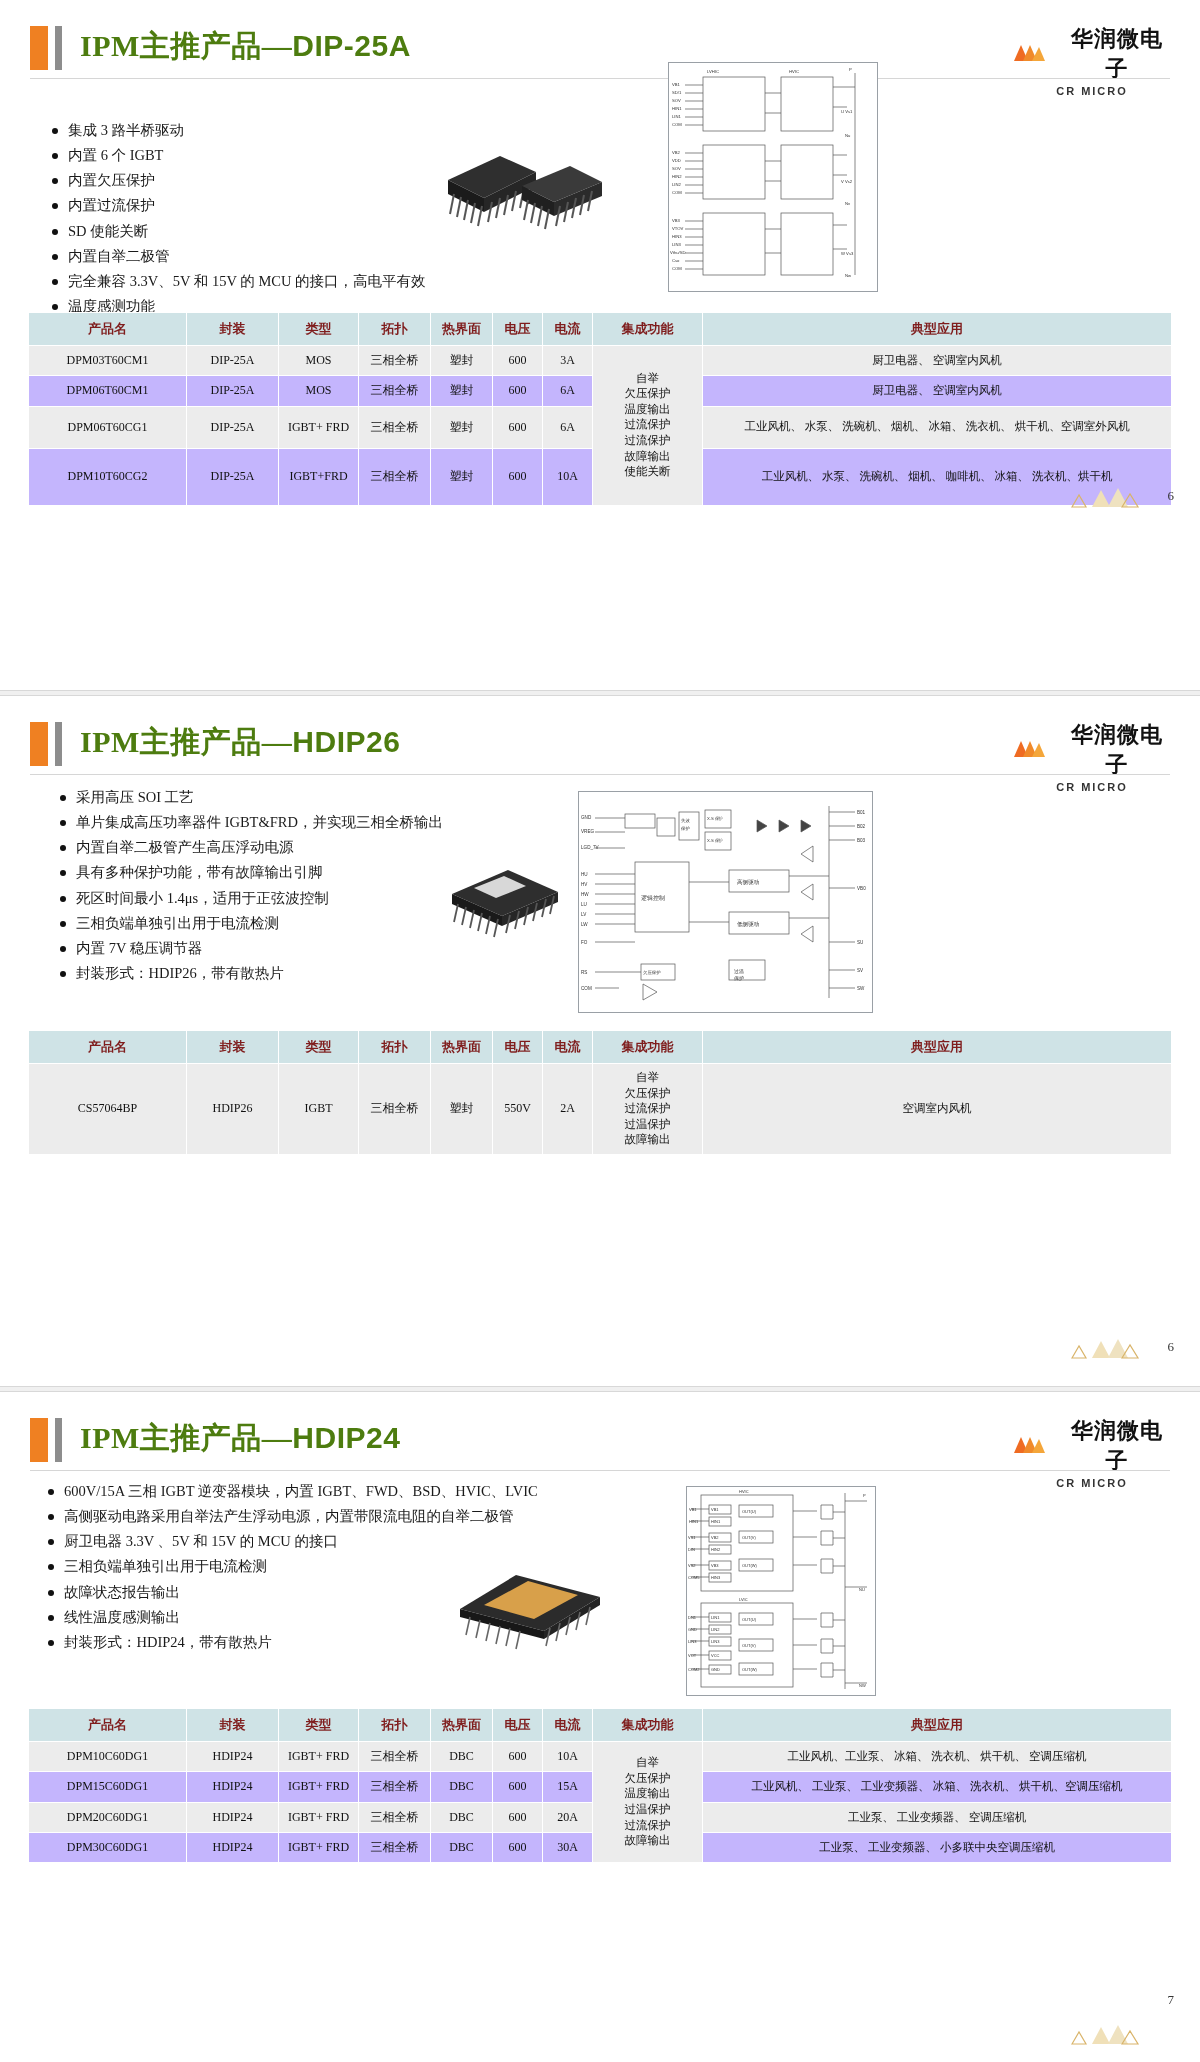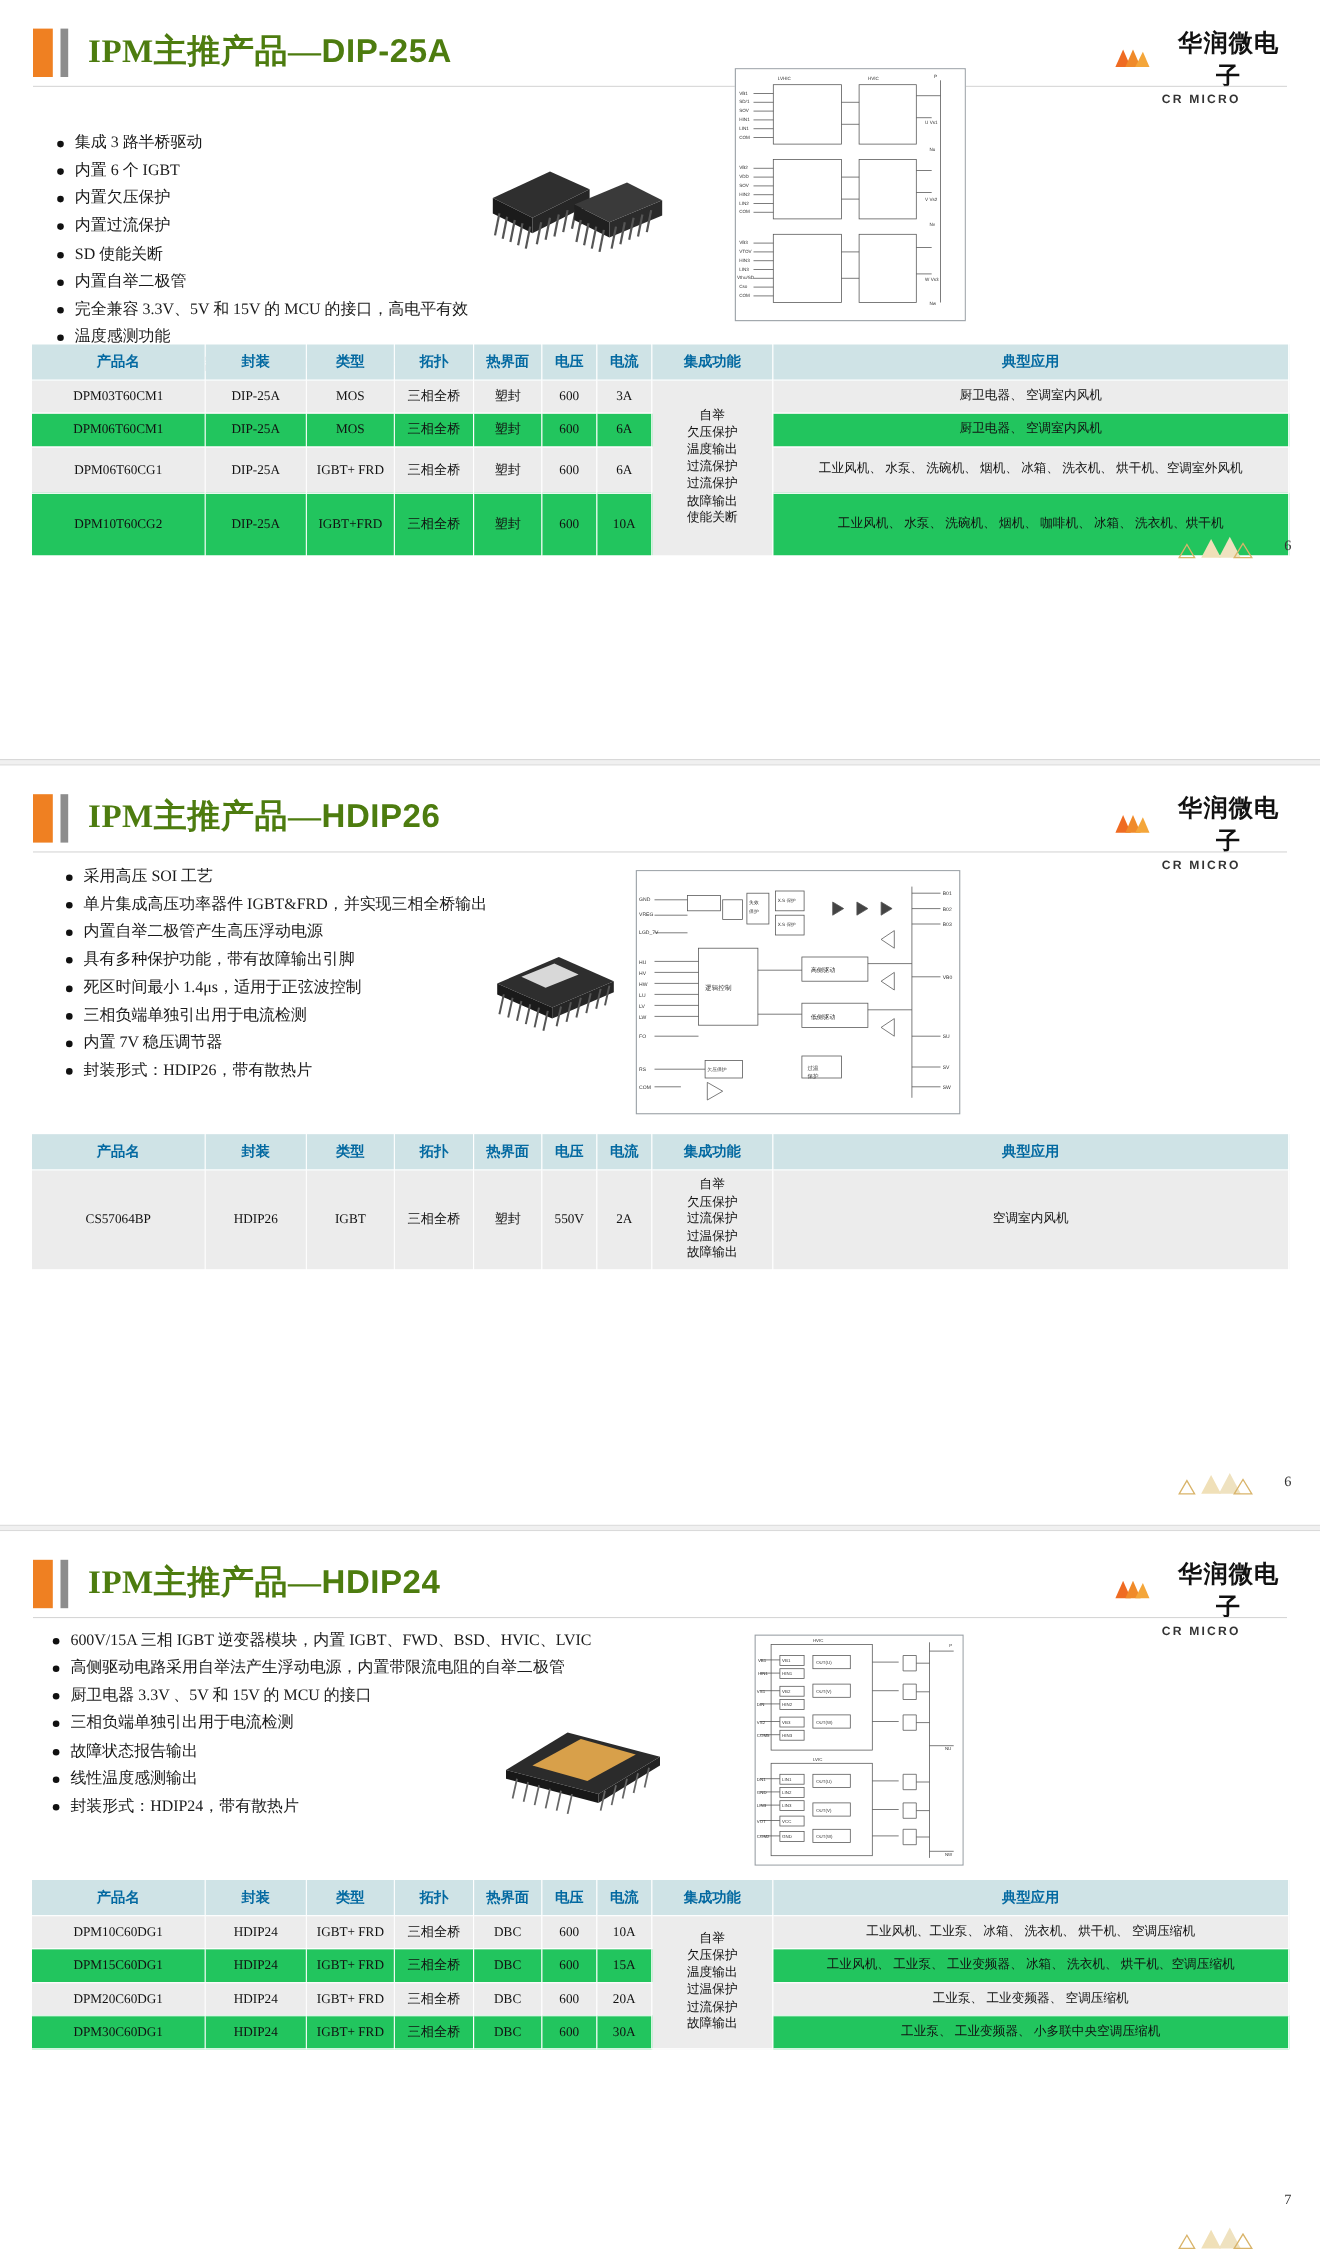--- a/index.html
+++ b/index.html
@@ -64,28 +64,28 @@
 
   
   .schem { position:absolute; border:1px solid #9aa0a6; background:#fff; overflow:hidden; }
   .schem svg { display:block; }
 
   
   table.spec {
     position:absolute; border-collapse:collapse; font-family:"Liberation Serif", serif;
   }
   table.spec th {
-    background:#cfe3e6; border:1px solid #ffffff; color:#0369a1;
+    background:#cfe3e6; border:1px solid #ffffff; color:#7f1d1d;
     font-size:13px; font-weight:bold; padding:7px 4px; text-align:center;
   }
   table.spec td {
     background:#ececec; border:1px solid #ffffff; color:#111;
     font-size:12px; padding:6px 4px; text-align:center; vertical-align:middle;
   }
-  table.spec td.alt { background:#22c55e; }
+  table.spec td.alt { background:#c4b5fd; }
   table.spec td.func { font-size:11.5px; line-height:1.35; }
   table.spec td.app { font-size:11.5px; line-height:1.5; }
 
   
   .foot-mark { position:absolute; right:60px; }
   .foot-num { position:absolute; right:26px; font-size:13px; color:#333; font-family:"Liberation Serif", serif;}
 </style>
 </head>
 <body>
 

